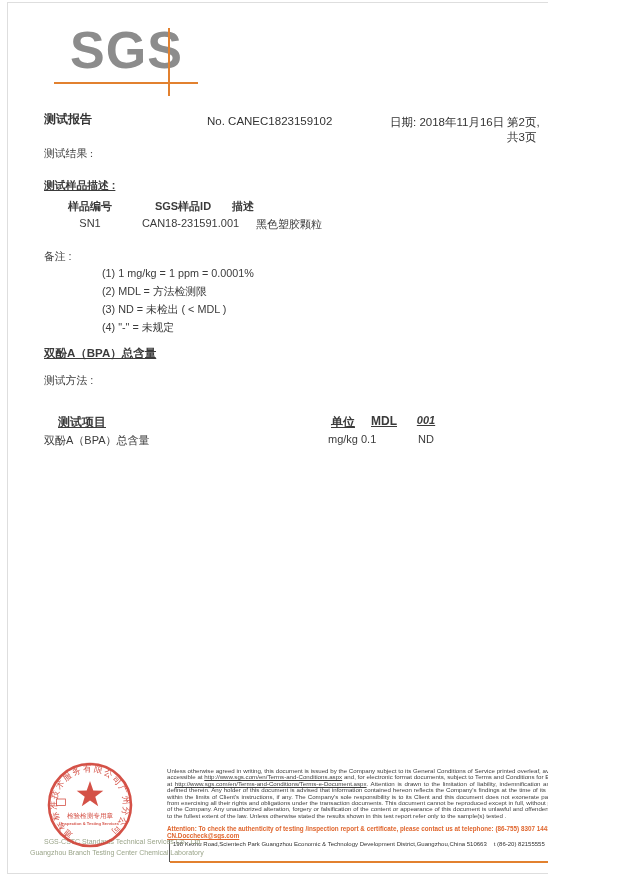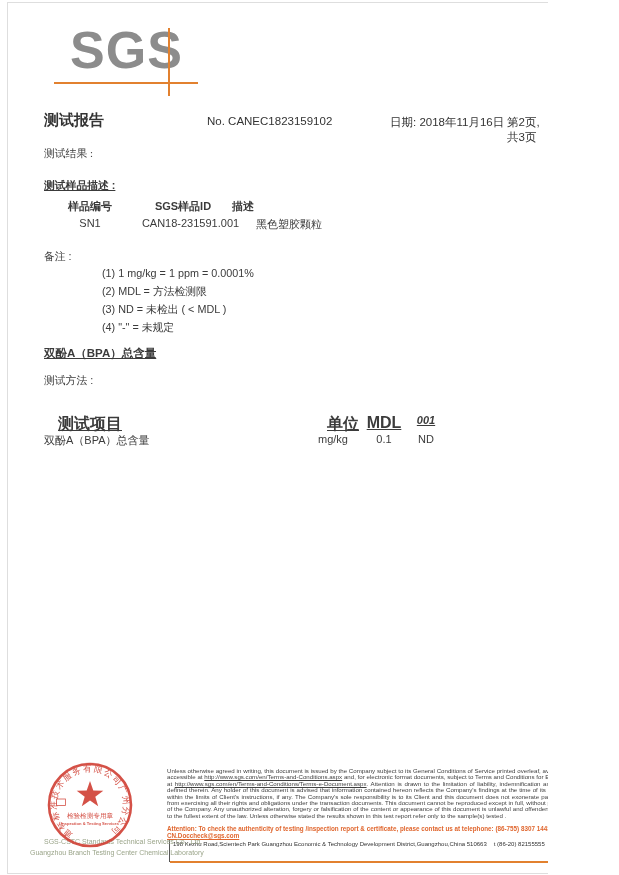--- a/index.html
+++ b/index.html
@@ -4,21 +4,21 @@
 <style>
   html,body{margin:0;padding:0;background:#ffffff;}
   .page{position:relative;width:548px;height:875px;background:#ffffff;overflow:hidden;
         font-family:"Liberation Sans","DejaVu Sans",sans-serif;color:#3b3b3b;}
   .scan-border{position:absolute;left:7px;top:2px;width:604px;height:870px;border:1px solid #dedede;pointer-events:none;}
   
   .logo-text{position:absolute;left:70px;top:24px;font-size:52px;font-weight:bold;color:#8c8c8c;letter-spacing:1px;line-height:1;}
   .crop-h{position:absolute;left:54px;top:82px;width:144px;height:2px;background:#e2812f;}
   .crop-v{position:absolute;left:168px;top:28px;width:2px;height:68px;background:#e2812f;}
   
-  .doc-title{position:absolute;left:44px;top:111px;font-size:15px;font-weight:bold;color:#333;}
+  .doc-title{position:absolute;left:44px;top:111px;font-size:12px;font-weight:bold;color:#333;}
   .report-no{position:absolute;left:207px;top:115px;font-size:11.5px;color:#333;}
   .report-date{position:absolute;left:390px;top:115px;font-size:11.5px;color:#333;}
   .report-pages{position:absolute;left:507px;top:115px;font-size:11.5px;color:#333;}
   .lbl{font-size:10.8px;color:#3b3b3b;}
   .results-label{position:absolute;left:44px;top:147px;font-family:Liberation Serif, serif;}
   .sample-title{position:absolute;left:44px;top:179px;font-weight:bold;text-decoration:underline;}
   
   .st-h1{position:absolute;left:55px;top:199px;width:70px;text-align:center;font-weight:bold;font-size:11px;}
   .st-h2{position:absolute;left:140px;top:199px;width:86px;text-align:center;font-weight:bold;font-size:11px;}
   .st-h3{position:absolute;left:232px;top:199px;font-weight:bold;font-size:11px;}
@@ -26,29 +26,29 @@
   .st-c2{position:absolute;left:138px;top:217px;width:105px;text-align:center;font-size:11px;}
   .st-c3{position:absolute;left:232px;top:217px;font-size:11px;margin-left:24px;}
   
   .notes-label{position:absolute;left:44px;top:250px;}
   .note-item{position:absolute;left:102px;font-size:10.8px;color:#3b3b3b;}
   
   .bpa-title{position:absolute;left:44px;top:346px;font-size:11.5px;font-weight:bold;text-decoration:underline;}
   .method-label{position:absolute;left:44px;top:374px;}
   .method-text{position:absolute;left:118px;top:373px;width:440px;font-size:11px;line-height:18px;text-align:justify;}
   
-  .rt-h{font-weight:bold;font-size:16px;text-decoration:underline;}
+  .rt-h{font-weight:bold;font-size:12px;text-decoration:underline;}
   .rt-item-h{position:absolute;left:58px;top:414px;}
   .rt-unit-h{position:absolute;left:318px;top:414px;width:50px;text-align:center;}
   .rt-mdl-h{position:absolute;left:361px;top:414px;width:46px;text-align:center;}
   .rt-001-h{position:absolute;left:403px;top:414px;width:46px;text-align:center;font-style:italic;font-weight:bold;font-size:11px;text-decoration:underline;}
   .rt-c{font-size:11px;}
   .rt-item{position:absolute;left:44px;top:433px;}
-  .rt-unit{position:absolute;left:318px;top:433px;width:50px;text-align:left;}
-  .rt-mdl{position:absolute;left:361px;top:433px;width:46px;text-align:center;}
+  .rt-unit{position:absolute;left:318px;top:433px;width:50px;text-align:center;}
+  .rt-mdl{position:absolute;left:361px;top:433px;width:46px;text-align:left;}
   .rt-001{position:absolute;left:403px;top:433px;width:46px;text-align:center;}
   
   .disclaimer{position:absolute;left:167px;top:768px;width:438px;font-size:6.15px;line-height:6.4px;text-align:justify;color:#3f3f3f;}
   .disclaimer .lnk{text-decoration:underline;}
   .attention{position:absolute;left:167px;top:825px;width:438px;font-size:6.3px;line-height:7px;font-weight:bold;color:#e0662e;}
   .attention .lnk{text-decoration:underline;}
   .addr-row1{position:absolute;left:173px;top:841px;width:440px;display:flex;gap:7px;font-size:6px;color:#333;white-space:nowrap;}
   .addr-row2{position:absolute;left:173px;top:850px;width:440px;display:flex;gap:10px;font-size:7.2px;color:#333;white-space:nowrap;}
   .addr-row2 .cnaddr{font-weight:bold;}
   .foot-divider{position:absolute;left:169px;top:840px;width:1px;height:22px;background:#555;}

